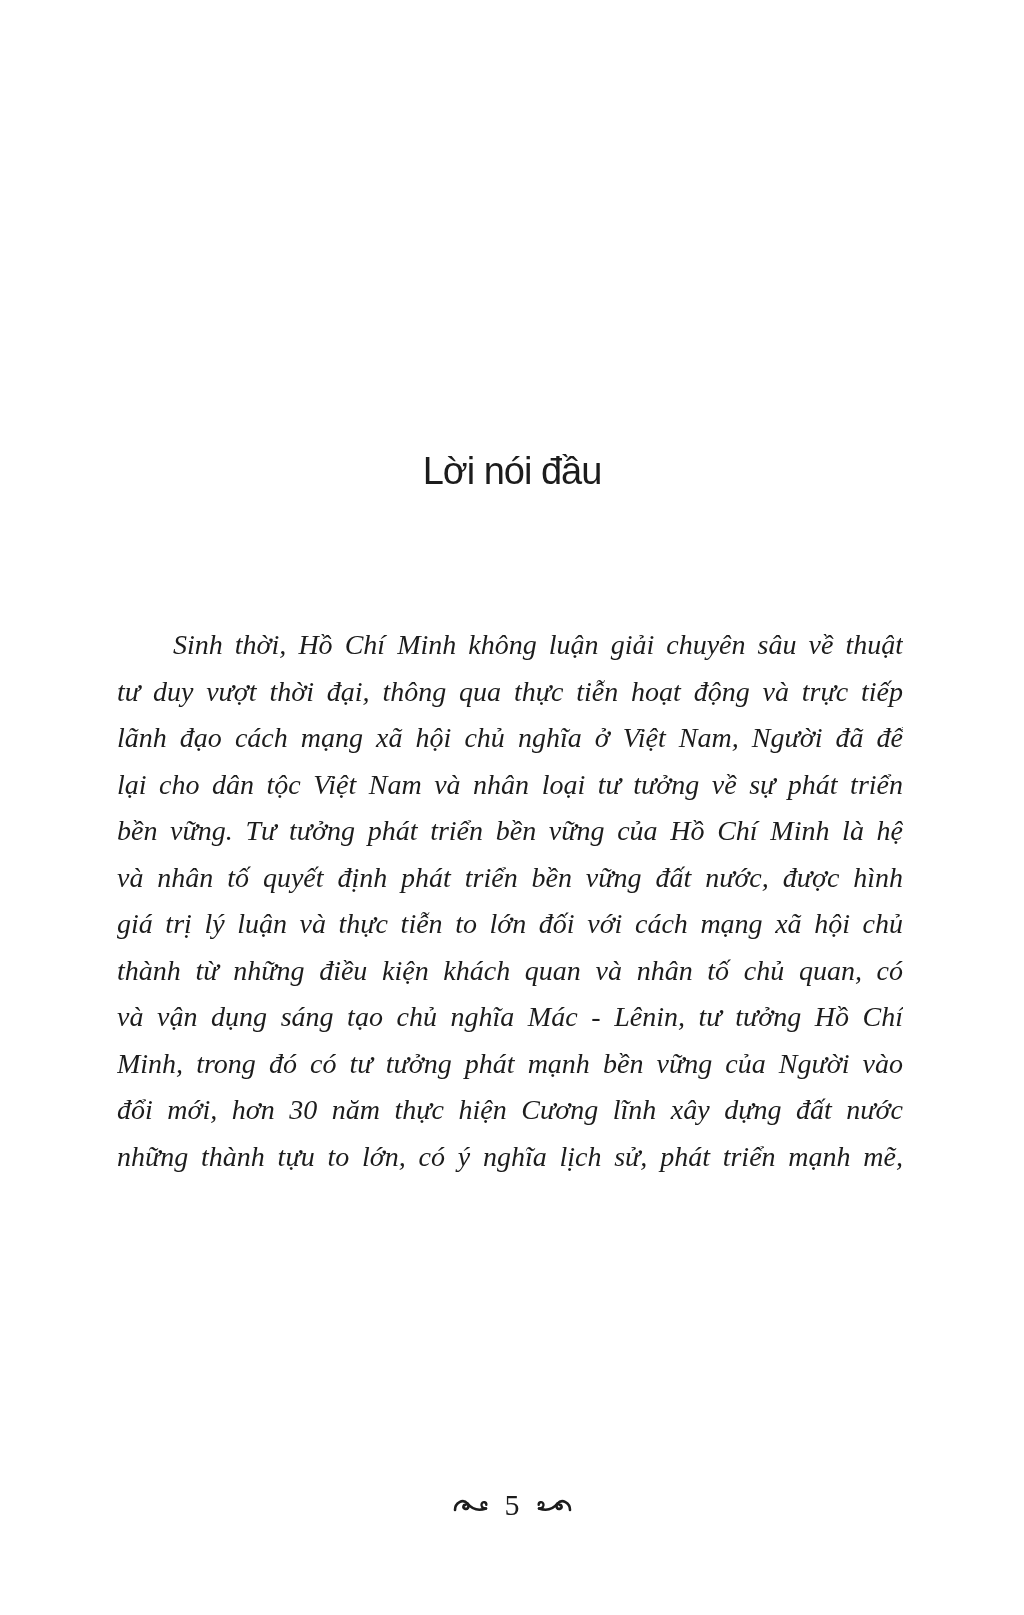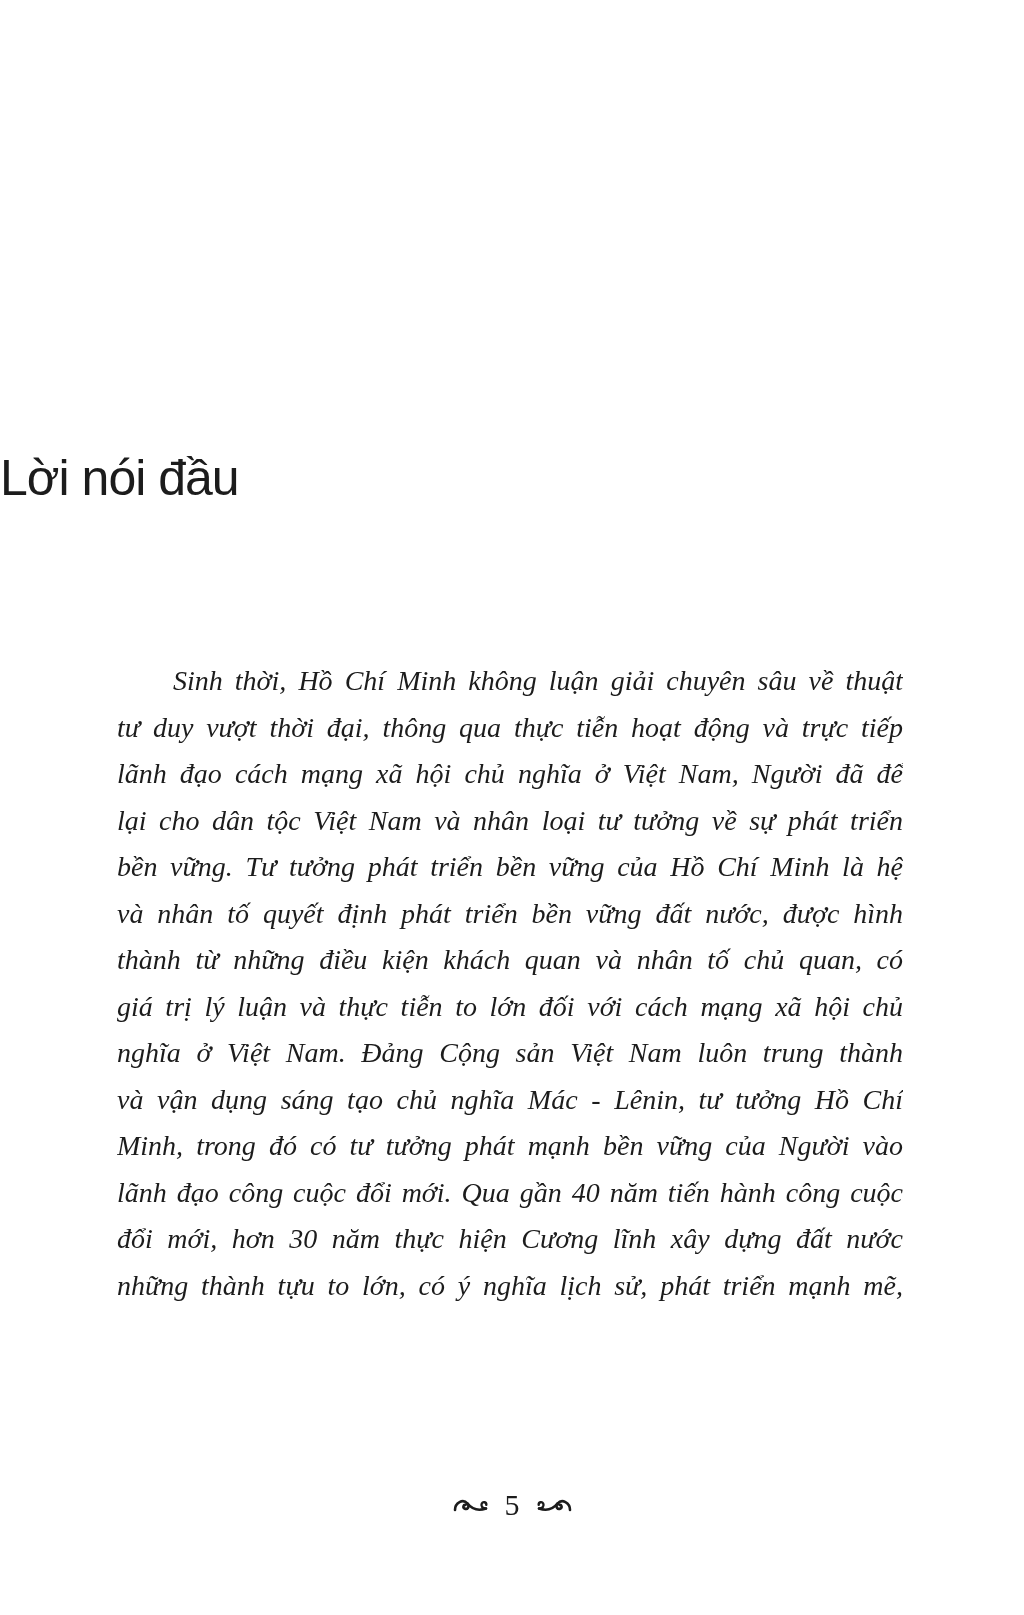--- a/index.html
+++ b/index.html
@@ -12,45 +12,45 @@
     font-family: "Liberation Serif", serif;
     overflow: hidden;
     margin: 0 auto;
   }
   .title {
     position: absolute;
     top: 450px;
     left: 0;
     width: 100%;
     margin: 0;
-    text-align: left;
+    text-align: center;
     font-family: "Liberation Sans", sans-serif;
     font-weight: 500;
-    font-size: 50px;
+    font-size: 38px;
     letter-spacing: -1px;
     line-height: 1.15;
     color: #1c1c1c;
   }
   .body-paragraph {
     position: absolute;
     top: 622px;
     left: 117px;
     width: 786px;
     font-style: italic;
     font-size: 28px;
     color: #1c1c1c;
   }
   .line {
     height: 46.5px;
     line-height: 46.5px;
     text-align: justify;
     text-align-last: justify;
     overflow: hidden;
   }
-  .line.indent { text-indent: 56px; margin-top: 36px; }
+  .line.indent { text-indent: 56px; }
   .footer {
     position: absolute;
     top: 1490px;
     left: 0;
     width: 100%;
     display: flex;
     justify-content: center;
     align-items: center;
     gap: 16px;
   }
@@ -72,26 +72,24 @@
 
   <h1 class="title">Lời nói đầu</h1>
 
   <div class="body-paragraph">
       <div class="line indent">Sinh thời, Hồ Chí Minh không luận giải chuyên sâu về thuật</div>
       <div class="line">tư duy vượt thời đại, thông qua thực tiễn hoạt động và trực tiếp</div>
       <div class="line">lãnh đạo cách mạng xã hội chủ nghĩa ở Việt Nam, Người đã để</div>
       <div class="line">lại cho dân tộc Việt Nam và nhân loại tư tưởng về sự phát triển</div>
       <div class="line">bền vững. Tư tưởng phát triển bền vững của Hồ Chí Minh là hệ</div>
       <div class="line">và nhân tố quyết định phát triển bền vững đất nước, được hình</div>
+      <div class="line">giá trị lý luận và thực tiễn to lớn đối với cách mạng xã hội chủ</div>
       <div class="line">thành từ những điều kiện khách quan và nhân tố chủ quan, có</div>
-      <div class="line">giá trị lý luận và thực tiễn to lớn đối với cách mạng xã hội chủ</div>
-      <div class="line">nghĩa ở Việt Nam. Đảng Cộng sản Việt Nam luôn trung thành</div>
       <div class="line">và vận dụng sáng tạo chủ nghĩa Mác - Lênin, tư tưởng Hồ Chí</div>
       <div class="line">Minh, trong đó có tư tưởng phát mạnh bền vững của Người vào</div>
-      <div class="line">lãnh đạo công cuộc đổi mới. Qua gần 40 năm tiến hành công cuộc</div>
       <div class="line">đổi mới, hơn 30 năm thực hiện Cương lĩnh xây dựng đất nước</div>
       <div class="line">những thành tựu to lớn, có ý nghĩa lịch sử, phát triển mạnh mẽ,</div>
     </div>
 
   <div class="footer">
     <span class="ornament">
       <svg width="36" height="18" viewBox="0 0 36 18" aria-hidden="true">
         <path d="M2 13 C2 5.5, 10 1.5, 14.5 6.5 C17 9.5, 14.5 13, 11.5 11.5 C9.5 10.5, 10.5 7.5, 12.5 8" fill="none" stroke="currentColor" stroke-width="2.6" stroke-linecap="round"></path>
         <path d="M14.5 6.5 C18.5 11.5, 24.5 14.5, 33 11.5" fill="none" stroke="currentColor" stroke-width="2.6" stroke-linecap="round"></path>
         <path d="M33 11.5 C29.5 11.5, 27.5 9, 28.8 6.5 C30 4.2, 33.5 5, 33.3 7.8" fill="none" stroke="currentColor" stroke-width="2.4" stroke-linecap="round"></path>

